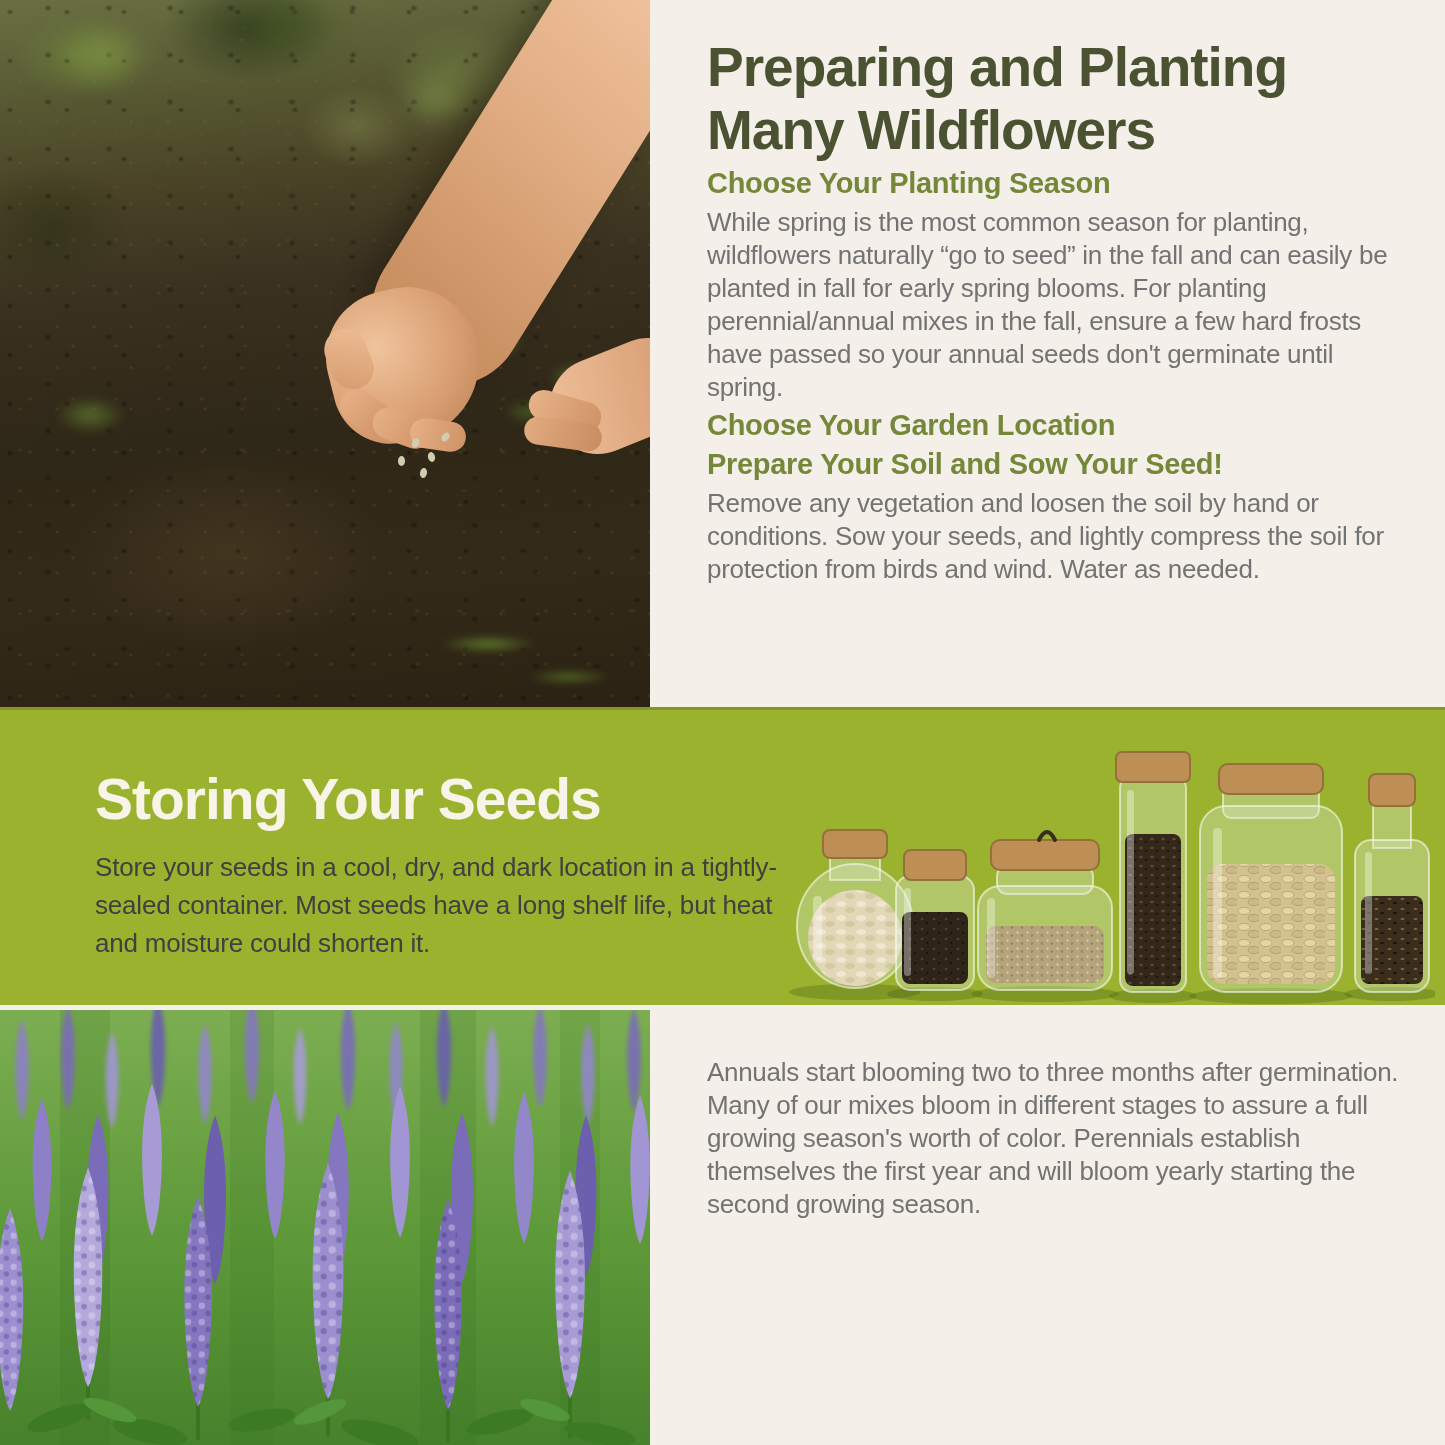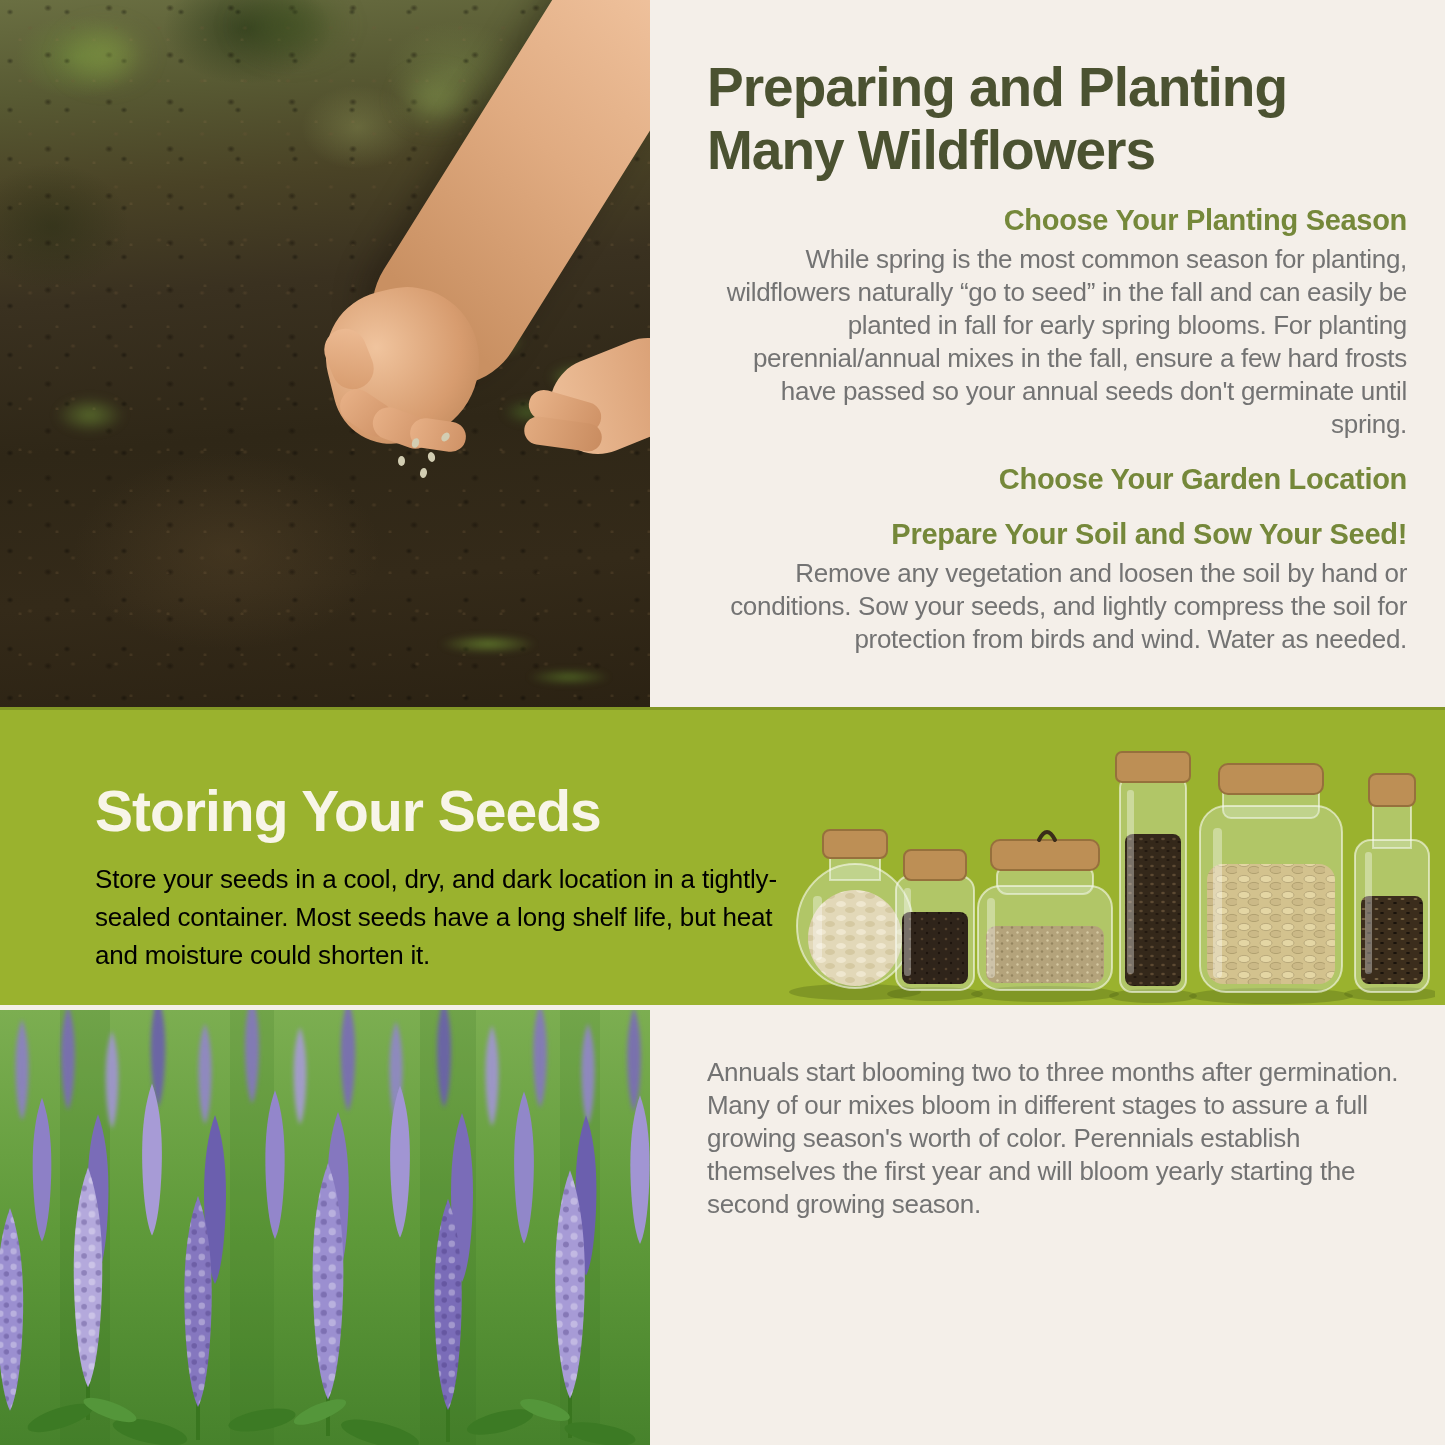--- a/index.html
+++ b/index.html
@@ -85,44 +85,44 @@
     position:absolute;left:548px;top:348px;width:150px;height:96px;border-radius:48px;
     background:linear-gradient(100deg,#eec09a,#d4976b);transform:rotate(-22deg);
   }
   .hand2f1{position:absolute;left:528px;top:396px;width:74px;height:30px;border-radius:16px;
     background:linear-gradient(100deg,#e8b389,#cf9266);transform:rotate(16deg);}
   .hand2f2{position:absolute;left:524px;top:420px;width:78px;height:28px;border-radius:16px;
     background:linear-gradient(100deg,#e2ab80,#c98c60);transform:rotate(8deg);}
 
   
   .panel{position:absolute;background:#f4efe9;}
-  .panel-top{left:650px;top:0;width:795px;height:707px;padding:56px 40px 0 57px;box-sizing:border-box;}
+  .panel-top{left:650px;top:0;width:795px;height:707px;padding:36px 40px 0 57px;box-sizing:border-box;}
   h1.big{
     margin:0;color:#4b5231;font-size:55px;line-height:63px;font-weight:700;letter-spacing:-1px;
   }
   h1.big span{display:block;}
-  .section{margin-top:22px;width:700px;text-align:right;}
+  .section{margin-top:5px;width:700px;}
   .section h3{
     margin:0 0 6px 0;color:#75883a;font-size:29px;line-height:33px;font-weight:700;letter-spacing:-0.3px;
   }
   .section p, .panel p.body{
     margin:0;color:#737373;font-size:26px;line-height:33px;letter-spacing:-0.3px;
   }
 
   
   .band{
     position:absolute;left:0;top:707px;width:1445px;height:298px;background:#9ab22e;
     border-top:3px solid rgba(60,70,10,.25);box-sizing:border-box;
   }
-  .band-text{position:absolute;left:95px;top:69px;width:700px;}
+  .band-text{position:absolute;left:95px;top:57px;width:700px;}
   .band-text h2{
     margin:0;color:#f8f5e8;font-size:57px;line-height:64px;font-weight:700;letter-spacing:-1px;
   }
   .band-text p{
-    margin:17px 0 0 0;color:#000000;font-size:26px;line-height:38px;letter-spacing:-0.2px;width:690px;
+    margin:17px 0 0 0;color:#404040;font-size:26px;line-height:38px;letter-spacing:-0.2px;width:690px;
   }
   .jars{position:absolute;right:10px;top:36px;width:660px;height:260px;}
   .glass{fill:rgba(222,236,208,.35);stroke:rgba(250,252,242,.6);stroke-width:2;}
   .cork{fill:#bd8f55;stroke:#96703c;stroke-width:2;}
   .shine{fill:rgba(255,255,255,.35);}
   .jshadow{fill:rgba(70,90,15,.3);}
 
   
   .photo-lupine{position:absolute;left:0;top:1010px;width:650px;height:435px;overflow:hidden;}
   

